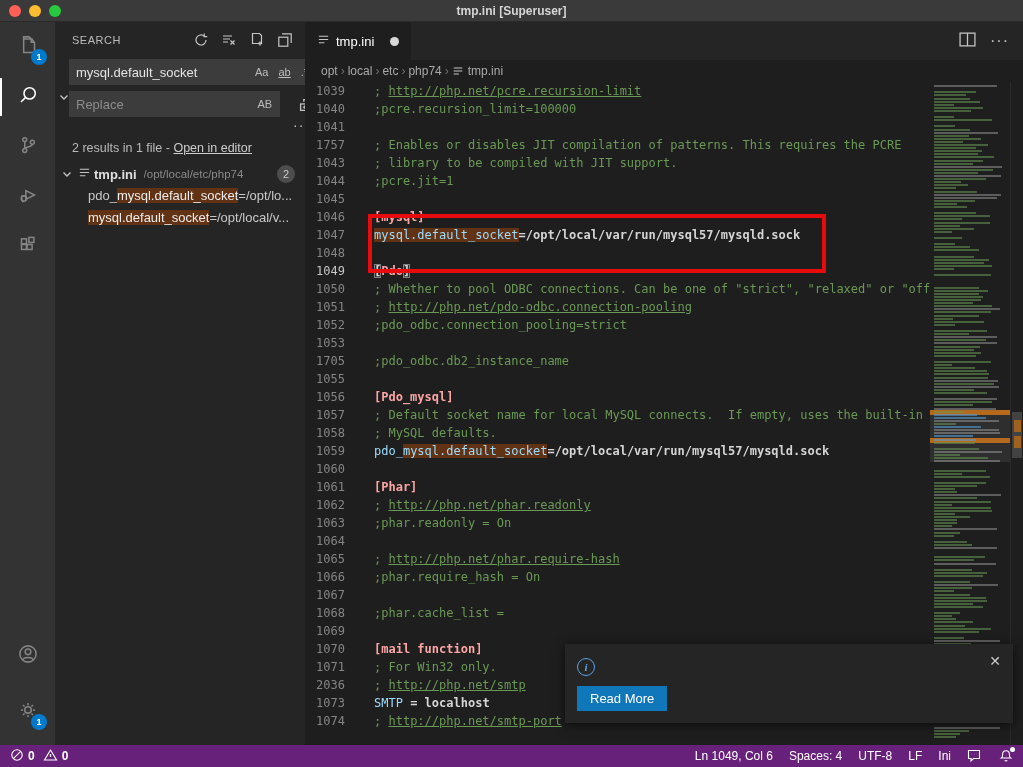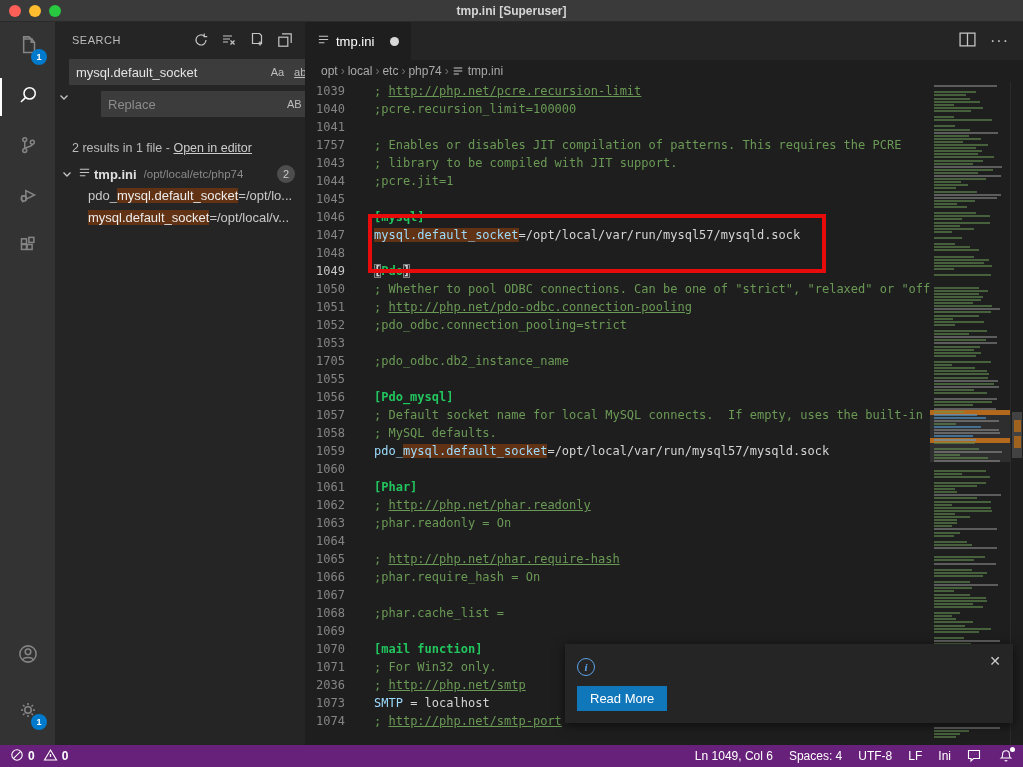--- a/index.html
+++ b/index.html
@@ -38,21 +38,21 @@
   .twistie { width:16px; display:flex; align-items:center; justify-content:center; color:#c5c5c5; }
   .inputs-col { flex:1; }
   .sb-input { background:#3c3c3c; border:1px solid #3c3c3c; height:26px; display:flex; align-items:center;
     padding:0 4px 0 6px; margin-bottom:6px; }
   .sb-input input { flex:1; min-width:0; background:transparent; border:0; outline:0; color:#e3e3e3;
     font-size:13px; font-family:"Liberation Sans",sans-serif; }
   .sb-input input::placeholder { color:#8c8c8c; }
   .in-toggles { display:flex; gap:4px; color:#bdbdbd; font-size:11px; align-items:center; }
   .tog { padding:1px 3px; border-radius:3px; }
   .tog.u { text-decoration:underline; }
-  .replace-row { display:flex; align-items:center; gap:5px;margin-left:32px; }
+  .replace-row { display:flex; align-items:center; gap:19px; }
   .replace-row .sb-input { flex:1; margin-bottom:0; }
   .icon-btn { color:#c5c5c5; display:flex; align-items:center; justify-content:center; }
   .icon-btn svg { stroke:currentColor; fill:none; stroke-width:1.2; }
   .more-dots { text-align:right; color:#c5c5c5; padding:0 6px 2px 0; font-size:14px; letter-spacing:1px; }
   .sb-summary { padding:6px 10px 8px 17px; color:#bbbbbb; font-size:12.5px; }
   .sb-summary a { color:#cccccc; text-decoration:underline; cursor:pointer; }
   .tree-file { display:flex; align-items:center; height:22px; padding-left:4px; gap:3px; }
   .tree-file .fname { font-weight:bold; color:#e0e0e0; font-size:13px; }
   .tree-file .fpath { color:#8a8a8a; font-size:11.5px; margin-left:4px; white-space:nowrap; overflow:hidden; text-overflow:ellipsis; max-width:108px; }
   .count-badge { margin-left:auto; margin-right:10px; background:#4d4d4d; color:#cccccc; font-size:11px;
@@ -76,24 +76,24 @@
 
   
   .code-wrap { flex:1; position:relative; overflow:hidden; font-family:"DejaVu Sans Mono","Liberation Mono",monospace; }
   #code-lines { position:absolute; left:0; top:0; right:93px; bottom:0; overflow:hidden; }
   .code-line { display:flex; height:18px; line-height:18px; font-size:12px; white-space:pre; }
   .code-line .ln { flex:0 0 55px; text-align:right; padding-right:15px; color:#858585; }
   .code-line.current .ln { color:#c6c6c6; }
   .code-line .lc { padding-left:14px; white-space:pre; }
   .tok-comment { color:var(--c-comment_green,#6A9955); }
   .tok-link { color:var(--c-comment_green,#6A9955); text-decoration:underline; }
-  .tok-section { color:#22c55e; font-weight:bold; }
+  .tok-section { color:#fca5a5; font-weight:bold; }
   .tok-bracket { color:#d7d7d7; font-weight:bold; outline:1px solid #7f7f7f; outline-offset:-1px; background:rgba(90,90,90,.25); }
   .tok-key { color:var(--c-key_blue,#9CDCFE); }
-  .tok-value { color:#d4d4d4; font-weight:normal; }
+  .tok-value { color:#d4d4d4; font-weight:bold; }
   .tok-match { color:var(--c-key_blue,#9CDCFE); background:var(--c-match_highlight,#613214); }
 
   
   .minimap { position:absolute; top:0; right:13px; width:80px; bottom:0; background:#1e1e1e; overflow:hidden; }
   .mm-line { position:absolute; left:4px; height:2px; background:rgba(106,153,85,.55); }
   .mm-line.grey { background:rgba(170,170,170,.45); }
   .mm-line.blue { background:rgba(86,156,214,.6); }
   .mm-match { position:absolute; left:0; right:0; height:5px; background:#b5691c; }
   .mm-slider { position:absolute; left:0; right:0; background:rgba(121,121,121,.18); }
   .scrollbar { position:absolute; top:0; right:0; width:13px; bottom:0; border-left:1px solid #2a2a2a; }

